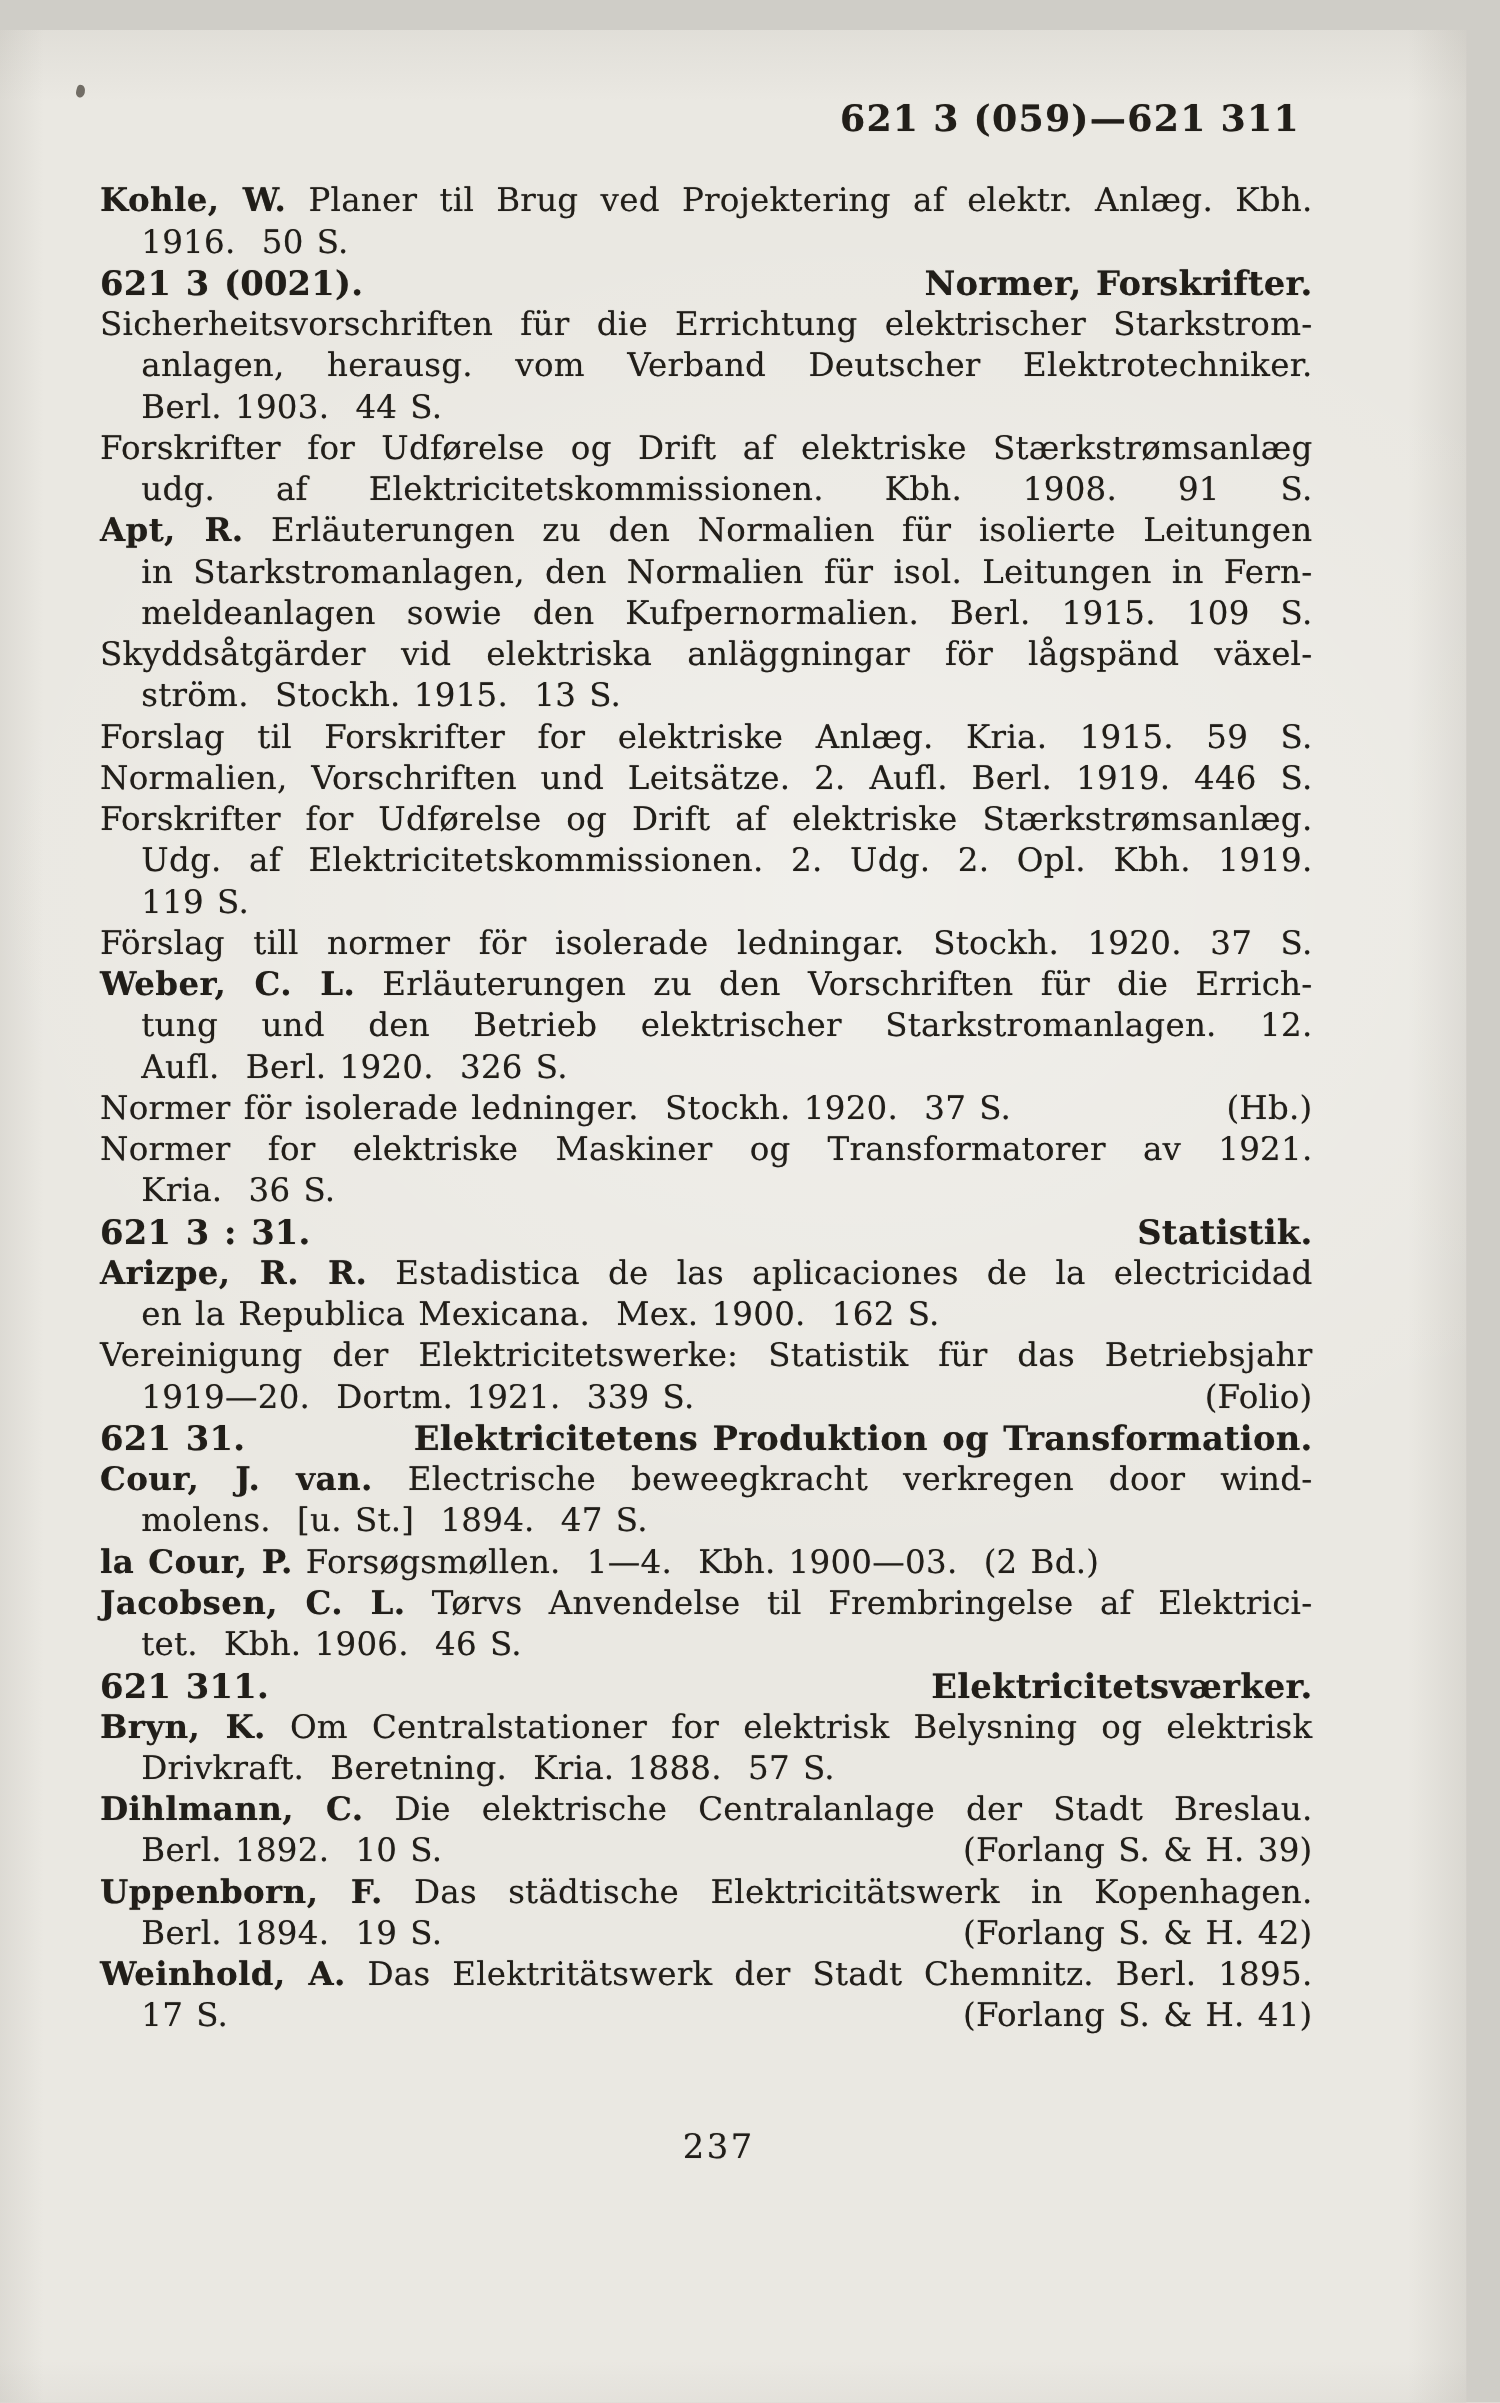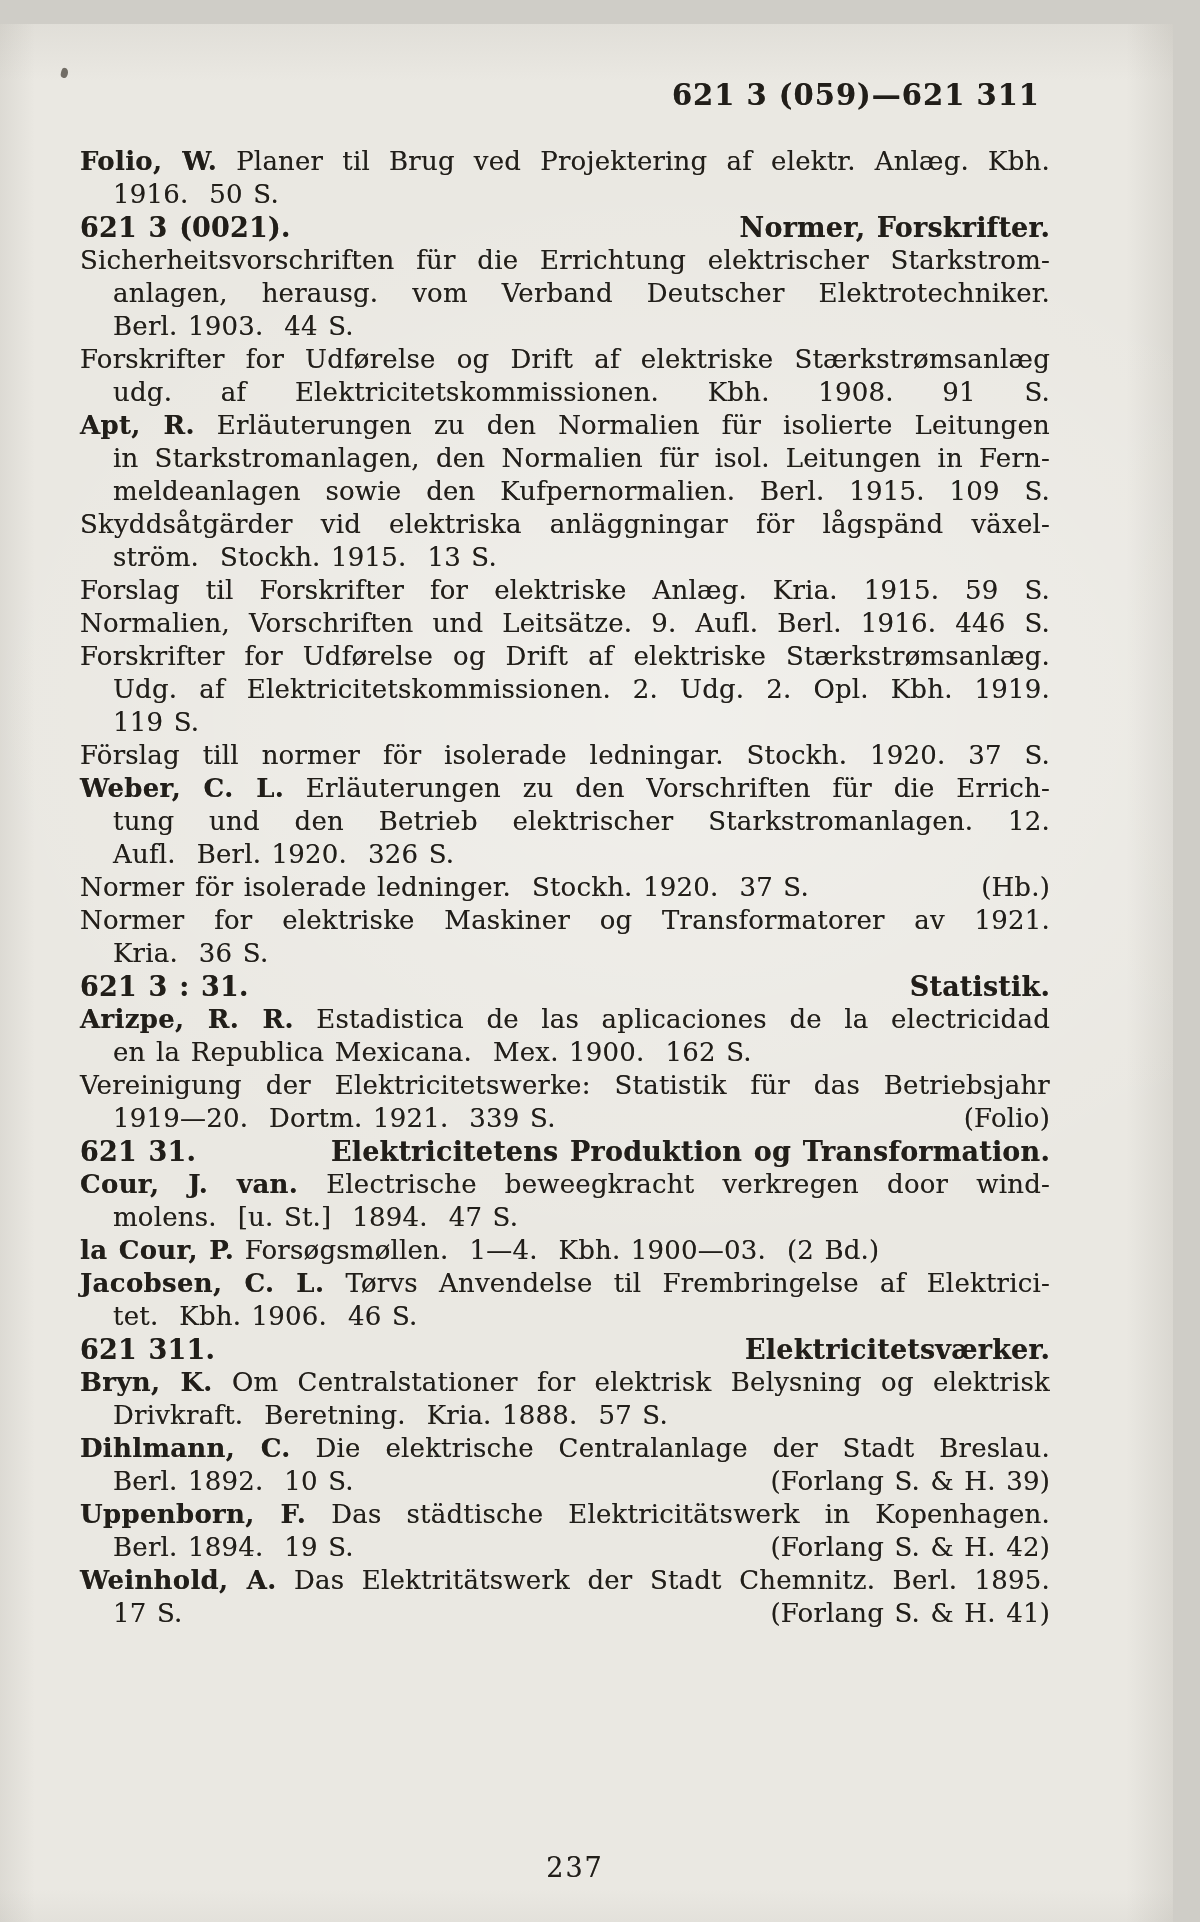--- a/index.html
+++ b/index.html
@@ -30,38 +30,38 @@
     font-size: 26px; line-height: 33px;
     word-spacing: 2px; letter-spacing: 0.2px;
   }
   .line.j { text-align: justify; text-align-last: justify; }
   .line.ind { padding-left: 33px; }
   .line.flex { display: flex; justify-content: space-between; text-align: right; }
   .line b { letter-spacing: 0.3px; }
   .sec { font-weight: 700; font-size: 27px; display: flex; justify-content: space-between; align-items: center; }
   .running-head, .line, .page-number { text-shadow: 0 0 0.6px rgba(33,30,25,0.55); }
   .page-number {
-    position: absolute; top: 1828px; left: 0; width: 1150px;
+    position: absolute; top: 1678px; left: 0; width: 1150px;
     text-align: center; font-size: 27px; letter-spacing: 2px;
   }
   .speck {
     position: absolute; left: 61px; top: 44px; width: 7px; height: 10px;
     background: #4a443c; border-radius: 40% 60% 50% 50%;
     transform: rotate(15deg); opacity: 0.75;
   }
 </style>
 </head>
 <body>
 
 <div class="page">
   <div class="speck"></div>
   <div class="running-head">621 3 (059)—621 311</div>
   <div class="content">
       <div class="entry">
-        <div class="line j"><b class="auth">Folio, W.</b> Planer til Brug ved Projektering af elektr. Anlæg. Kbh.</div>
+        <div class="line j"><b class="auth">Kohle, W.</b> Planer til Brug ved Projektering af elektr. Anlæg. Kbh.</div>
         <div class="line ind">1916.&nbsp; 50 S.</div>
       </div>
       <div class="line sec">
         <span class="secl">621 3 (0021).</span>
         <span class="secr">Normer, Forskrifter.</span>
       </div>
       <div class="entry">
         <div class="line j">Sicherheitsvorschriften für die Errichtung elektrischer Starkstrom-</div>
         <div class="line ind j">anlagen, herausg. vom Verband Deutscher Elektrotechniker.</div>
         <div class="line ind">Berl. 1903.&nbsp; 44 S.</div>
@@ -76,21 +76,21 @@
         <div class="line ind j">meldeanlagen sowie den Kufpernormalien. Berl. 1915. 109 S.</div>
       </div>
       <div class="entry">
         <div class="line j">Skyddsåtgärder vid elektriska anläggningar för lågspänd växel-</div>
         <div class="line ind">ström.&nbsp; Stockh. 1915.&nbsp; 13 S.</div>
       </div>
       <div class="entry">
         <div class="line j">Forslag til Forskrifter for elektriske Anlæg. Kria. 1915. 59 S.</div>
       </div>
       <div class="entry">
-        <div class="line j">Normalien, Vorschriften und Leitsätze. 9. Aufl. Berl. 1916. 446 S.</div>
+        <div class="line j">Normalien, Vorschriften und Leitsätze. 2. Aufl. Berl. 1919. 446 S.</div>
       </div>
       <div class="entry">
         <div class="line j">Forskrifter for Udførelse og Drift af elektriske Stærkstrømsanlæg.</div>
         <div class="line ind j">Udg. af Elektricitetskommissionen. 2. Udg. 2. Opl. Kbh. 1919.</div>
         <div class="line ind">119 S.</div>
       </div>
       <div class="entry">
         <div class="line j">Förslag till normer för isolerade ledningar. Stockh. 1920. 37 S.</div>
       </div>
       <div class="entry">

